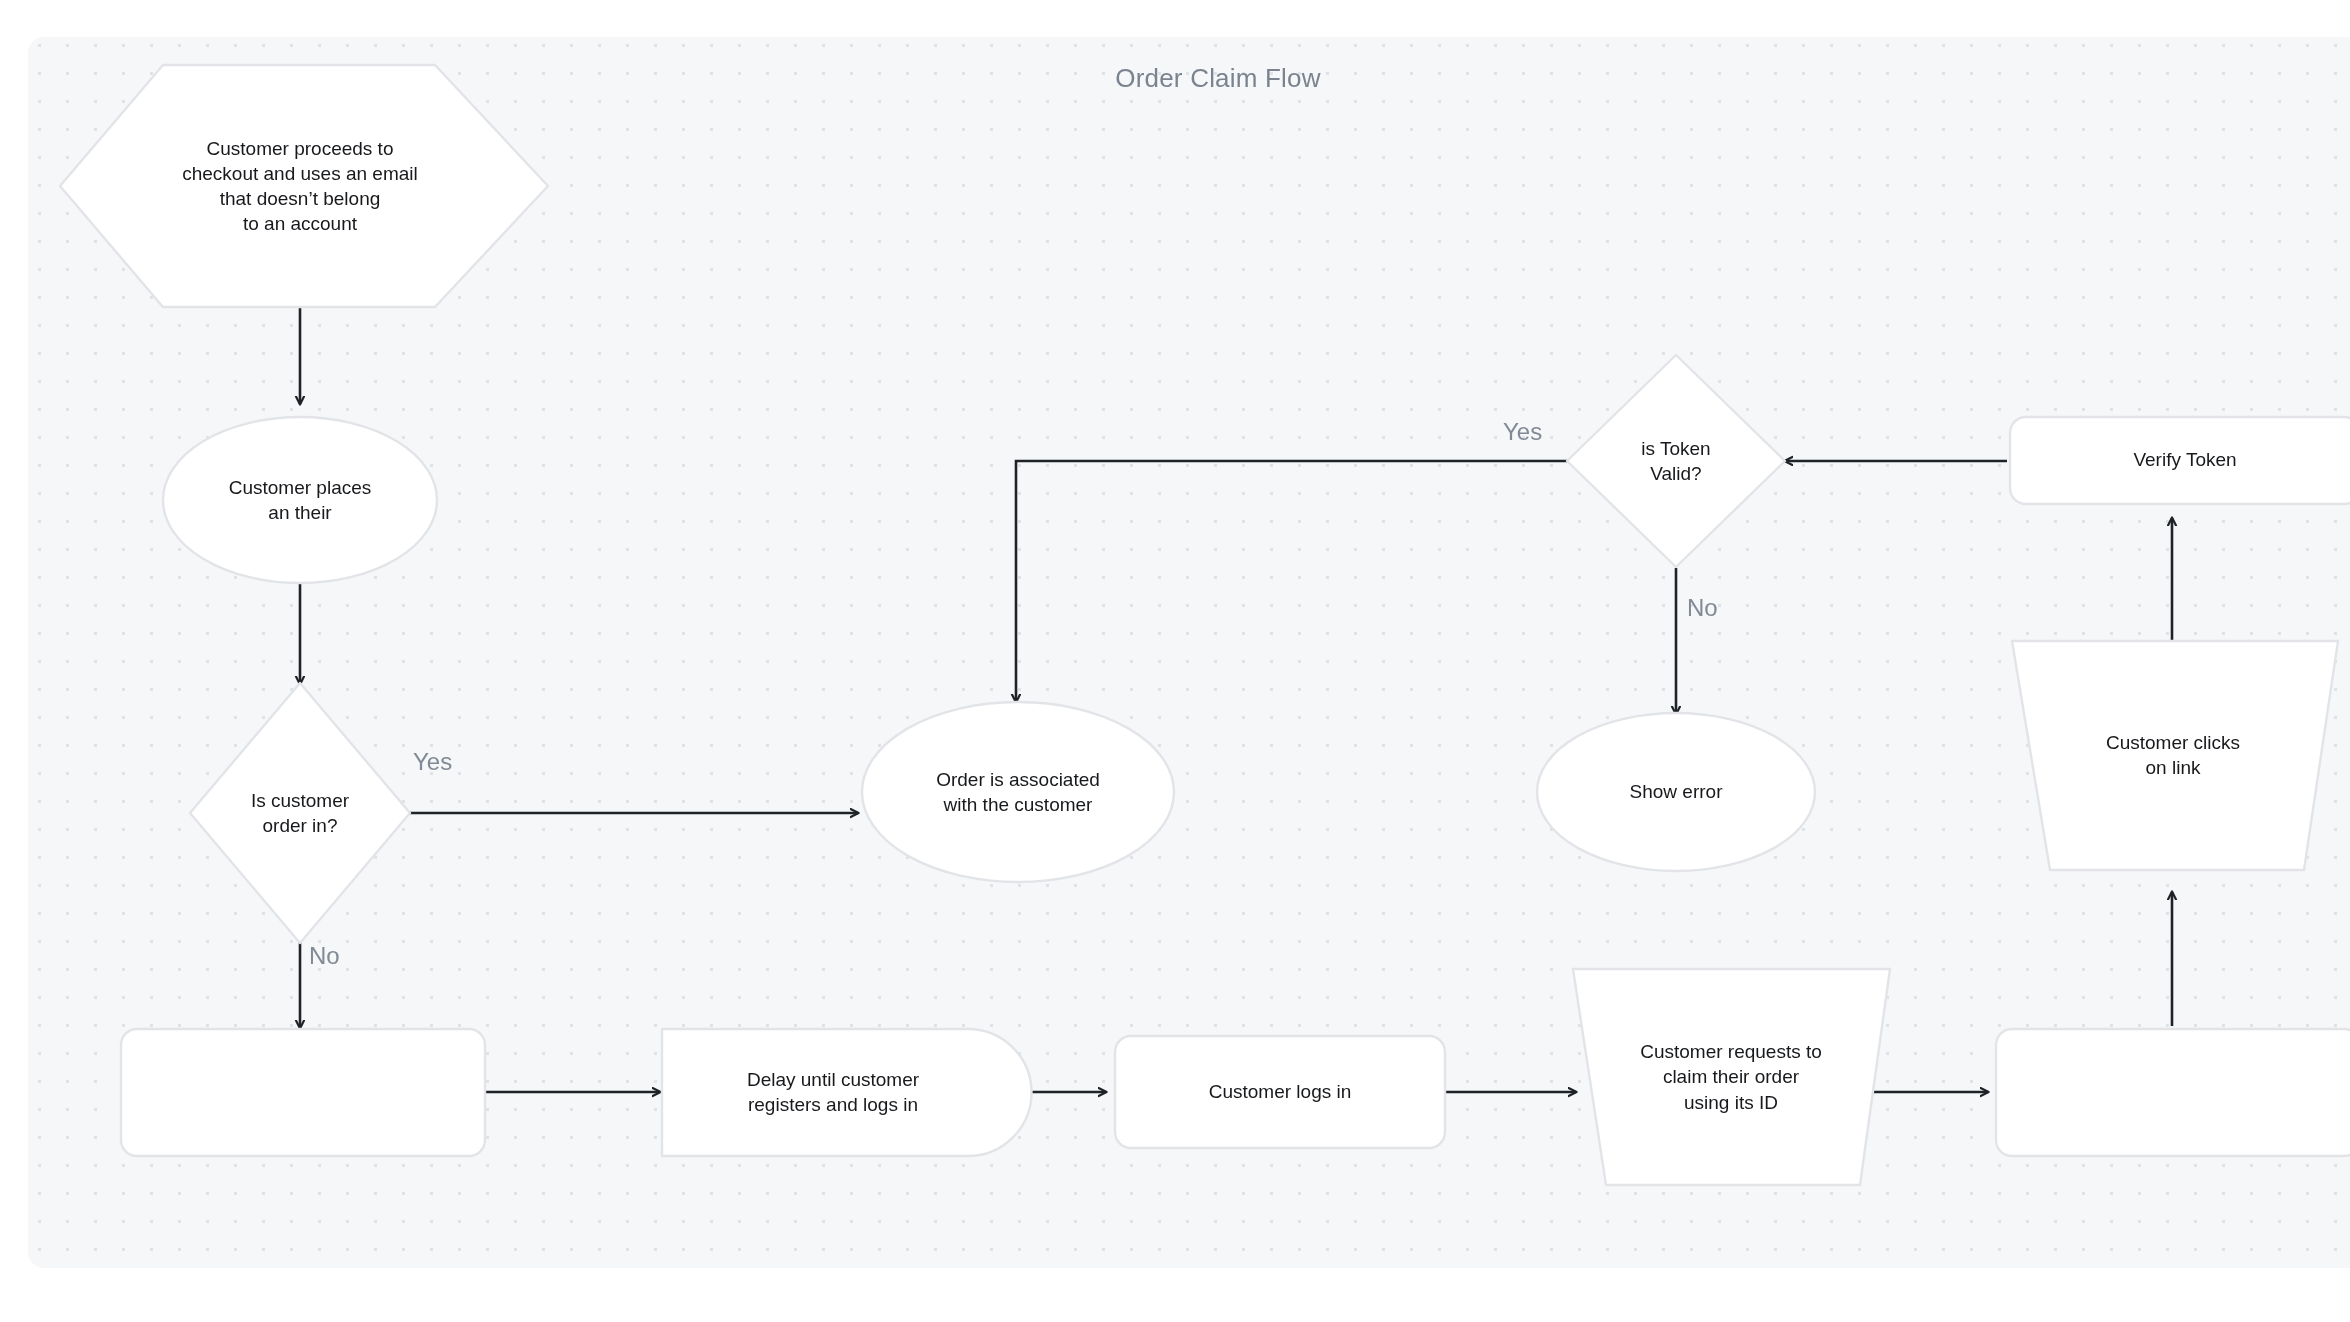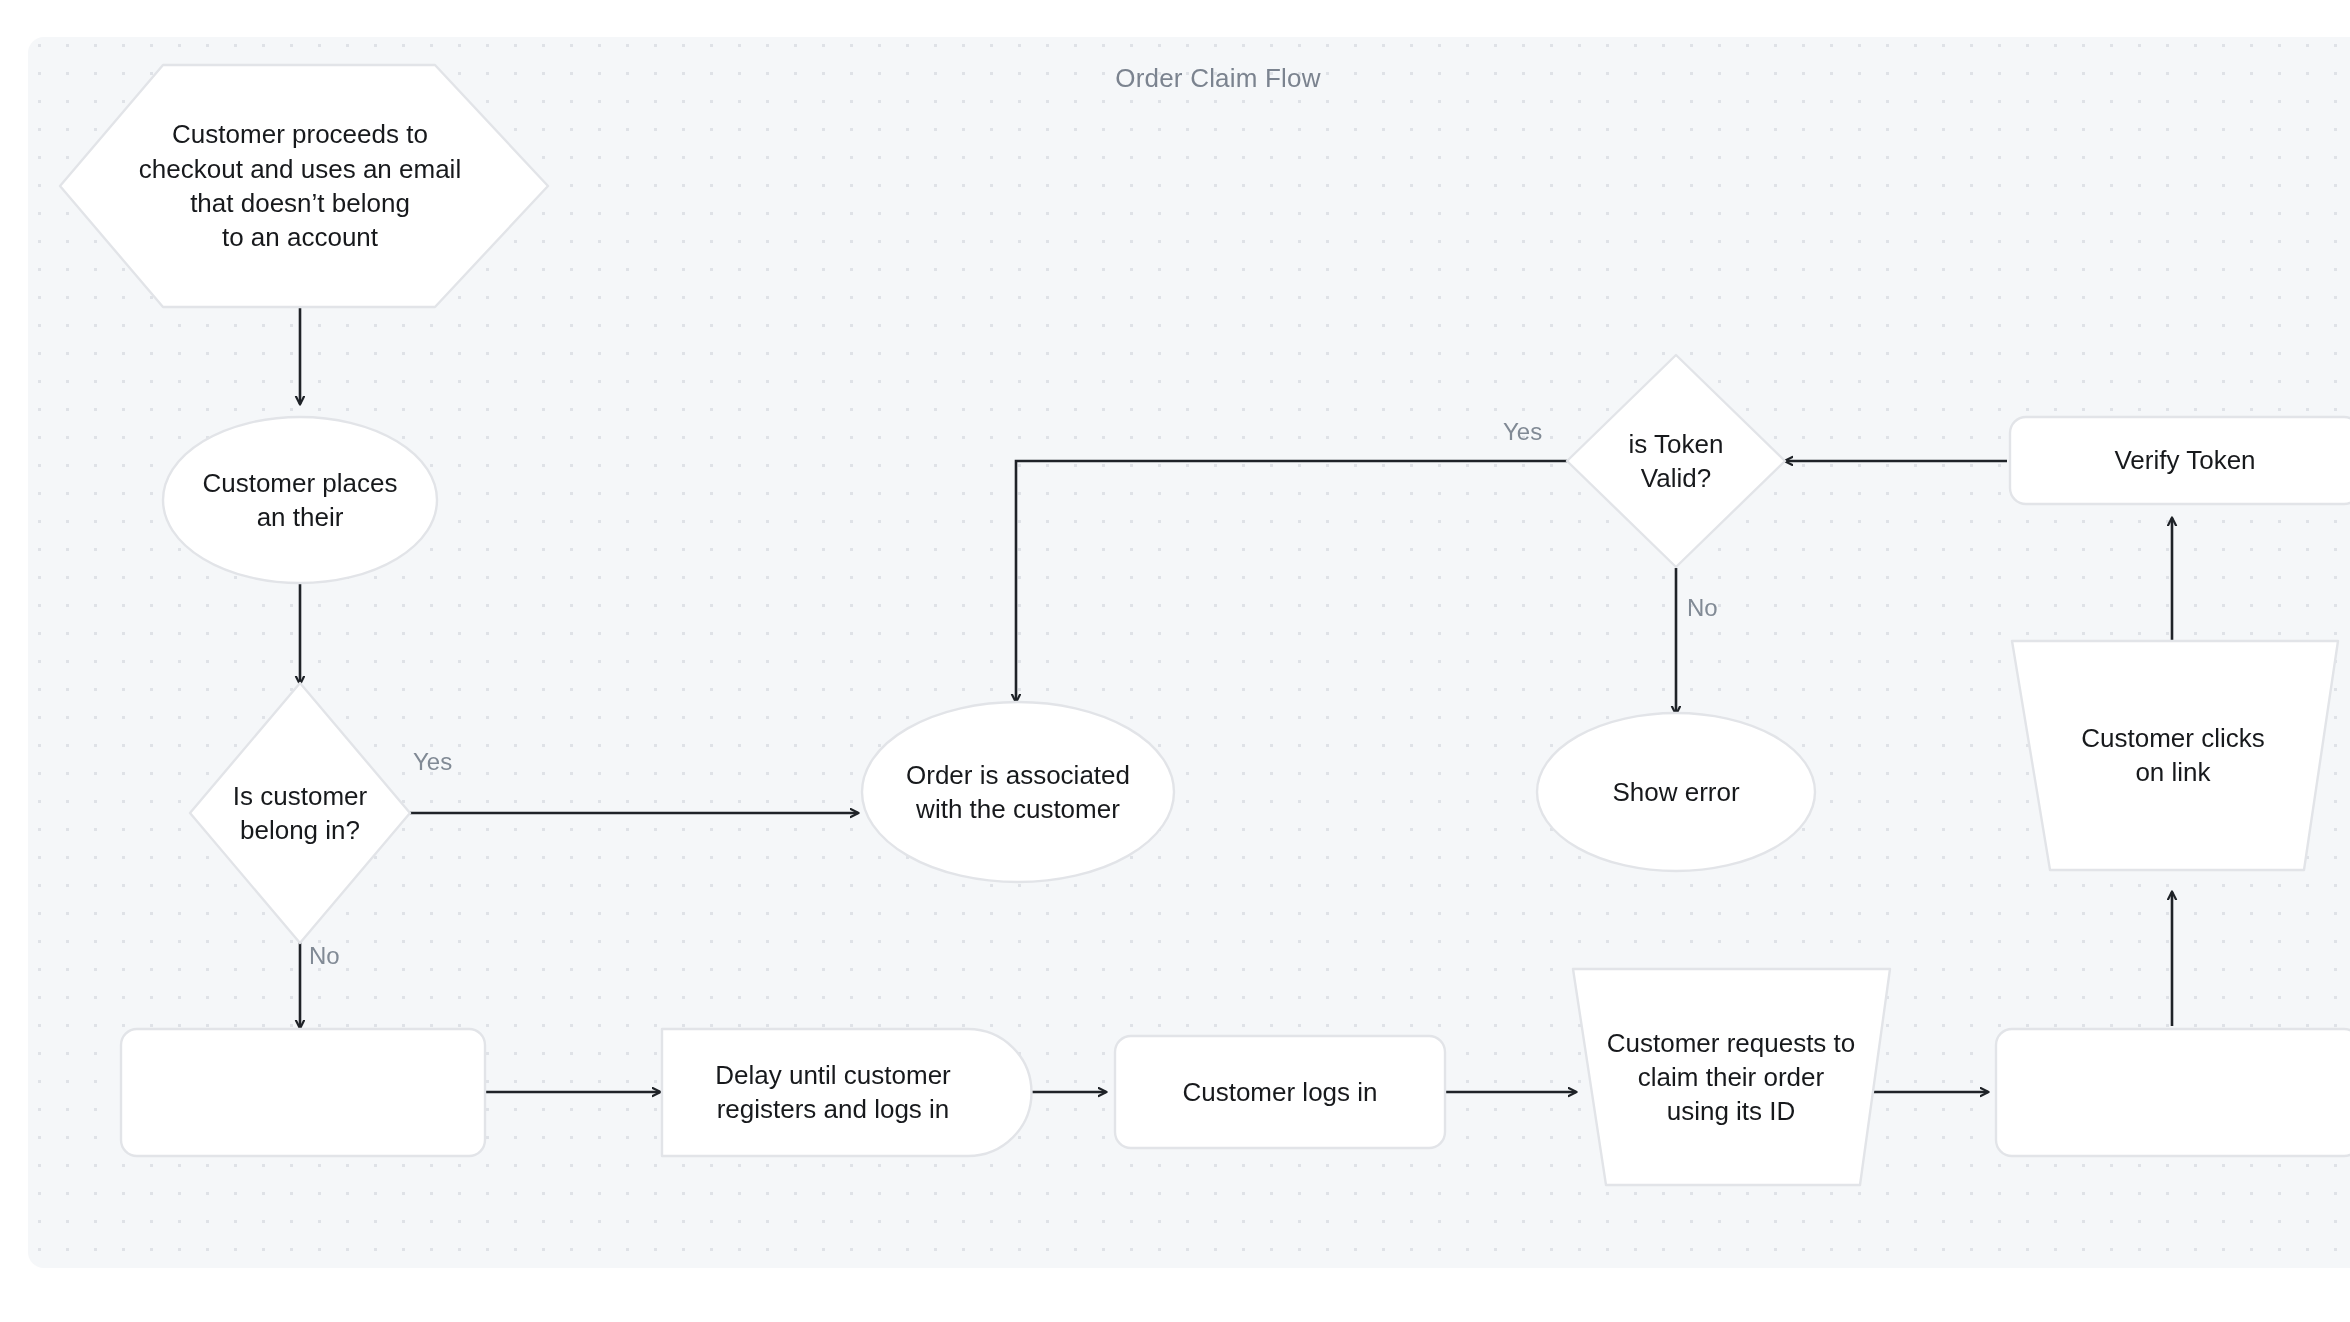--- a/index.html
+++ b/index.html
@@ -61,21 +61,21 @@
   }
 
   
   .node-label {
     position: absolute;
     display: flex;
     align-items: center;
     justify-content: center;
     text-align: center;
     color: #17191c;
-    font-size: 26px;
+    font-size: 19px;
     line-height: 1.32;
     pointer-events: none;
     white-space: pre-line;
   }
 
   .edge-label {
     position: absolute;
     color: #818a95;
     font-size: 24px;
     white-space: nowrap;
@@ -160,21 +160,21 @@
 
   <div class="node-label" style="left:62px; top:86px; width:420px; height:200px;">Customer proceeds to
 checkout and uses an email
 that doesn’t belong
 to an account</div>
 
   <div class="node-label" style="left:140px; top:450px; width:264px; height:100px;">Customer places
 an their</div>
 
   <div class="node-label" style="left:157px; top:763px; width:230px; height:100px;">Is customer
-belong in?</div>
+order in?</div>
 
   <div class="node-label" style="left:840px; top:742px; width:300px; height:100px;">Order is associated
 with the customer</div>
 
 
   <div class="node-label" style="left:640px; top:1042px; width:330px; height:100px;">Delay until customer
 registers and logs in</div>
 
   <div class="node-label" style="left:1558px; top:1002px; width:290px; height:150px;">Customer requests to
 claim their order

